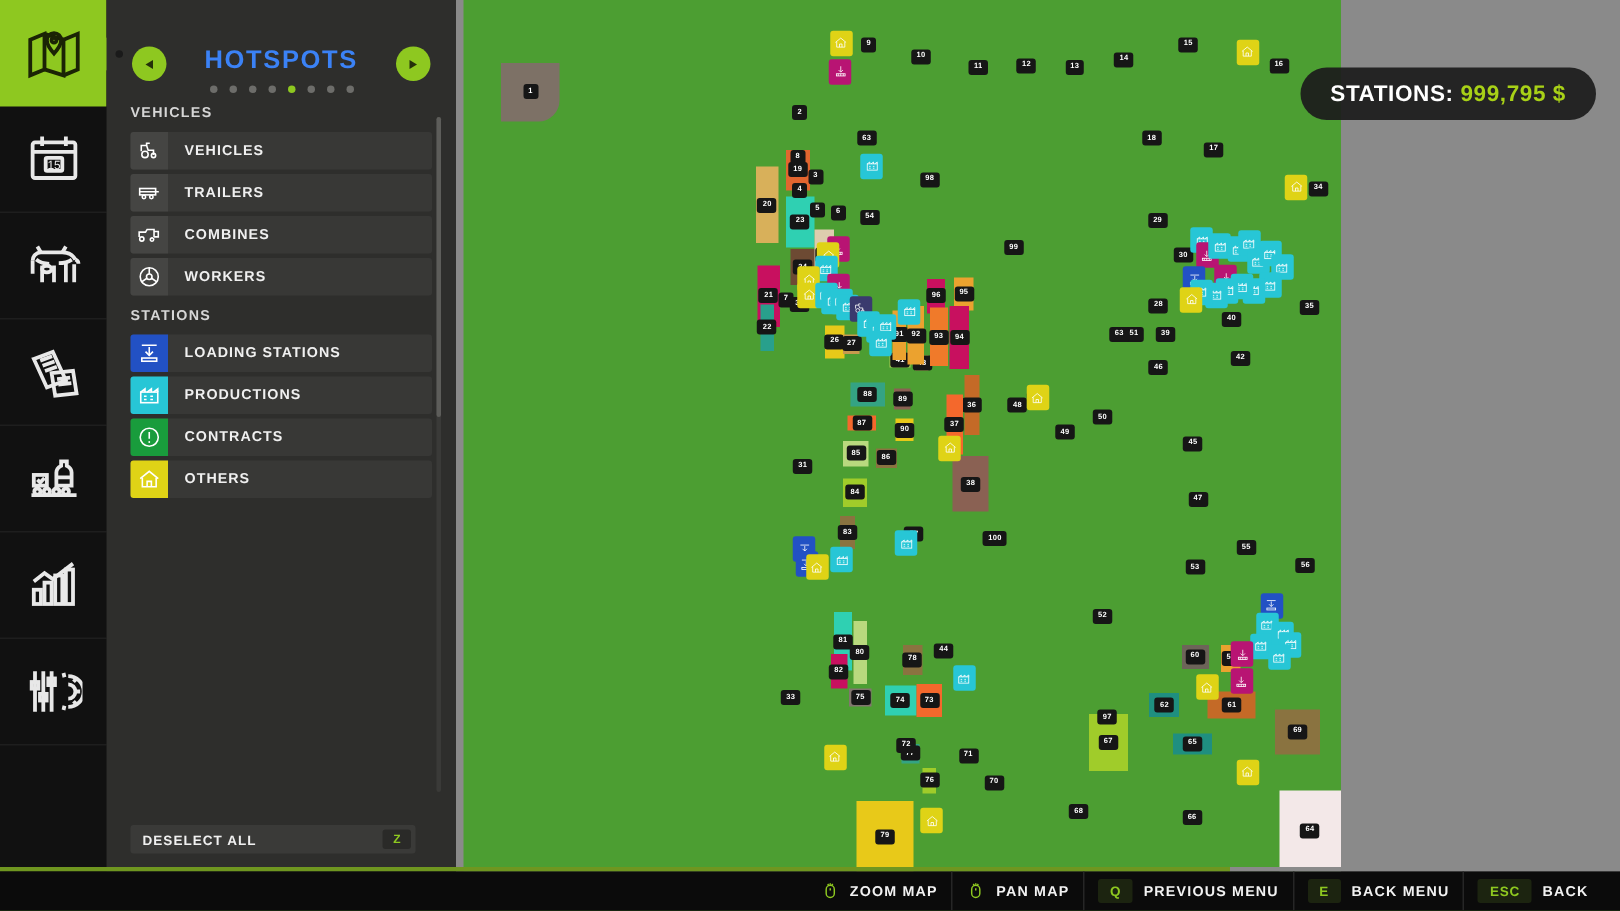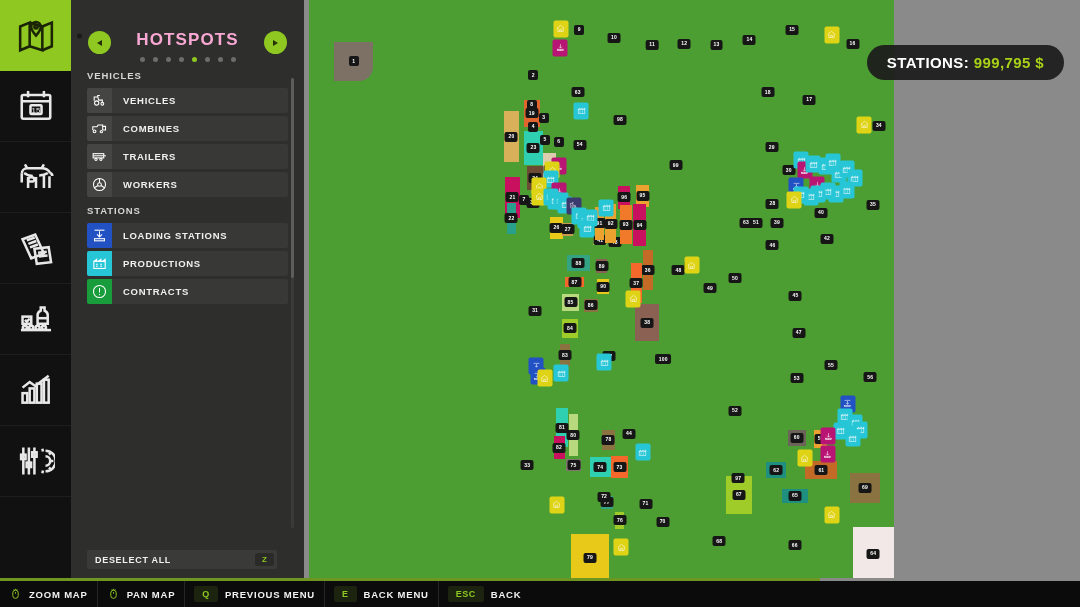--- a/index.html
+++ b/index.html
@@ -41,21 +41,21 @@
   .rail-item svg { stroke: #e8e8e8; fill: none; stroke-width: 1.6; }
 
   
   .panel {
     position: absolute; left: 71px; top: 0; width: 233px; height: 581px;
     background: #2e2e2c;
   }
   .panel-head { position: relative; height: 70px; }
   .panel-title {
     position: absolute; left: 0; right: 0; top: 30px;
-    text-align: center; color: #f9a8d4;
+    text-align: center; color: #3b82f6;
     font-size: 17px; font-weight: bold; letter-spacing: 1.1px;
   }
   .arrow-btn {
     position: absolute; top: 31px; width: 23px; height: 23px;
     border-radius: 50%; background: #8ec820;
     display: flex; align-items: center; justify-content: center;
   }
   .arrow-btn.left { left: 17px; }
   .arrow-btn.right { right: 17px; }
   .arrow-btn span {
@@ -165,21 +165,21 @@
     padding: 9px 20px;
     font-size: 15px; font-weight: bold; letter-spacing: 0.4px;
     color: #ffffff; white-space: nowrap;
   }
   .balance .amt { color: #a8d117; }
 
   
   .bottombar {
     position: absolute; left: 0; bottom: 0; width: 1080px; height: 26px;
     background: #0b0b0b; display: flex; align-items: center;
-    justify-content: flex-start; padding-right: 12px;
+    justify-content: flex-end; padding-right: 12px;
   }
   .help {
     display: flex; align-items: center; gap: 7px;
     padding: 0 9px; height: 26px;
     border-left: 1px solid #262626;
   }
   .help:first-child { border-left: none; }
   .help .txt {
     color: #f2f2f2; font-size: 9.5px; font-weight: bold; letter-spacing: 0.8px;
   }
@@ -316,39 +316,39 @@
                 <path d="M14 16.5a2 2 0 104 0 2 2 0 10-4 0z"></path>
                 <path d="M4.5 12.5V7h5l1.5 4.5h5V16"></path>
                 <path d="M9.5 7V5h3"></path>
               </svg>
             </div>
             <div class="row-label">VEHICLES</div>
           </div>
           <div class="list-row">
             <div class="row-icon" style="background: rgb(69, 69, 67);">
               <svg viewBox="0 0 24 24">
-                <path d="M3 16a2 2 0 104 0 2 2 0 10-4 0z"></path>
-                <path d="M13 16.5a1.6 1.6 0 103.2 0 1.6 1.6 0 10-3.2 0z"></path>
-                <path d="M2.5 14V9.5h6L10 7h6.5v7"></path>
-                <path d="M16.5 9h4v5h-4"></path>
-              </svg>
-            </div>
-            <div class="row-label">COMBINES</div>
-          </div>
-          <div class="list-row">
-            <div class="row-icon" style="background: rgb(69, 69, 67);">
-              <svg viewBox="0 0 24 24">
                 <rect x="3" y="8" width="15" height="6"></rect>
                 <path d="M18 11h3"></path>
                 <circle cx="7" cy="16" r="1.6"></circle>
                 <circle cx="14" cy="16" r="1.6"></circle>
                 <path d="M3 11h15"></path>
               </svg>
             </div>
             <div class="row-label">TRAILERS</div>
+          </div>
+          <div class="list-row">
+            <div class="row-icon" style="background: rgb(69, 69, 67);">
+              <svg viewBox="0 0 24 24">
+                <path d="M3 16a2 2 0 104 0 2 2 0 10-4 0z"></path>
+                <path d="M13 16.5a1.6 1.6 0 103.2 0 1.6 1.6 0 10-3.2 0z"></path>
+                <path d="M2.5 14V9.5h6L10 7h6.5v7"></path>
+                <path d="M16.5 9h4v5h-4"></path>
+              </svg>
+            </div>
+            <div class="row-label">COMBINES</div>
           </div>
           <div class="list-row">
             <div class="row-icon" style="background: rgb(69, 69, 67);">
               <svg viewBox="0 0 24 24">
                 <circle cx="12" cy="12" r="8.5"></circle>
                 <circle cx="12" cy="12" r="2.6"></circle>
                 <path d="M12 9.4V3.5M9.8 13.4L4.5 17M14.2 13.4l5.3 3.6"></path>
               </svg>
             </div>
             <div class="row-label">WORKERS</div>
@@ -382,20 +382,30 @@
           </div>
           <div class="list-row">
             <div class="row-icon" style="background: rgb(25, 156, 60);">
               <svg viewBox="0 0 24 24">
                 <circle cx="12" cy="12" r="8.5"></circle>
                 <path d="M12 7v6.5"></path>
                 <circle cx="12" cy="16.4" r="0.9" fill="#fff" stroke="none"></circle>
               </svg>
             </div>
             <div class="row-label">CONTRACTS</div>
+          </div>
+          <div class="list-row">
+            <div class="row-icon" style="background: rgb(223, 211, 22);">
+              <svg viewBox="0 0 24 24">
+                <path d="M3.5 11.5L12 4.5l8.5 7"></path>
+                <path d="M5.5 10.5V19h13v-8.5"></path>
+                <path d="M10 19v-5h4v5"></path>
+              </svg>
+            </div>
+            <div class="row-label">OTHERS</div>
           </div>
         </div>
     </div>
 
     <div class="scrollbar">
         <i></i>
       </div>
 
     <div class="deselect">
       <span class="lbl">DESELECT ALL</span>

